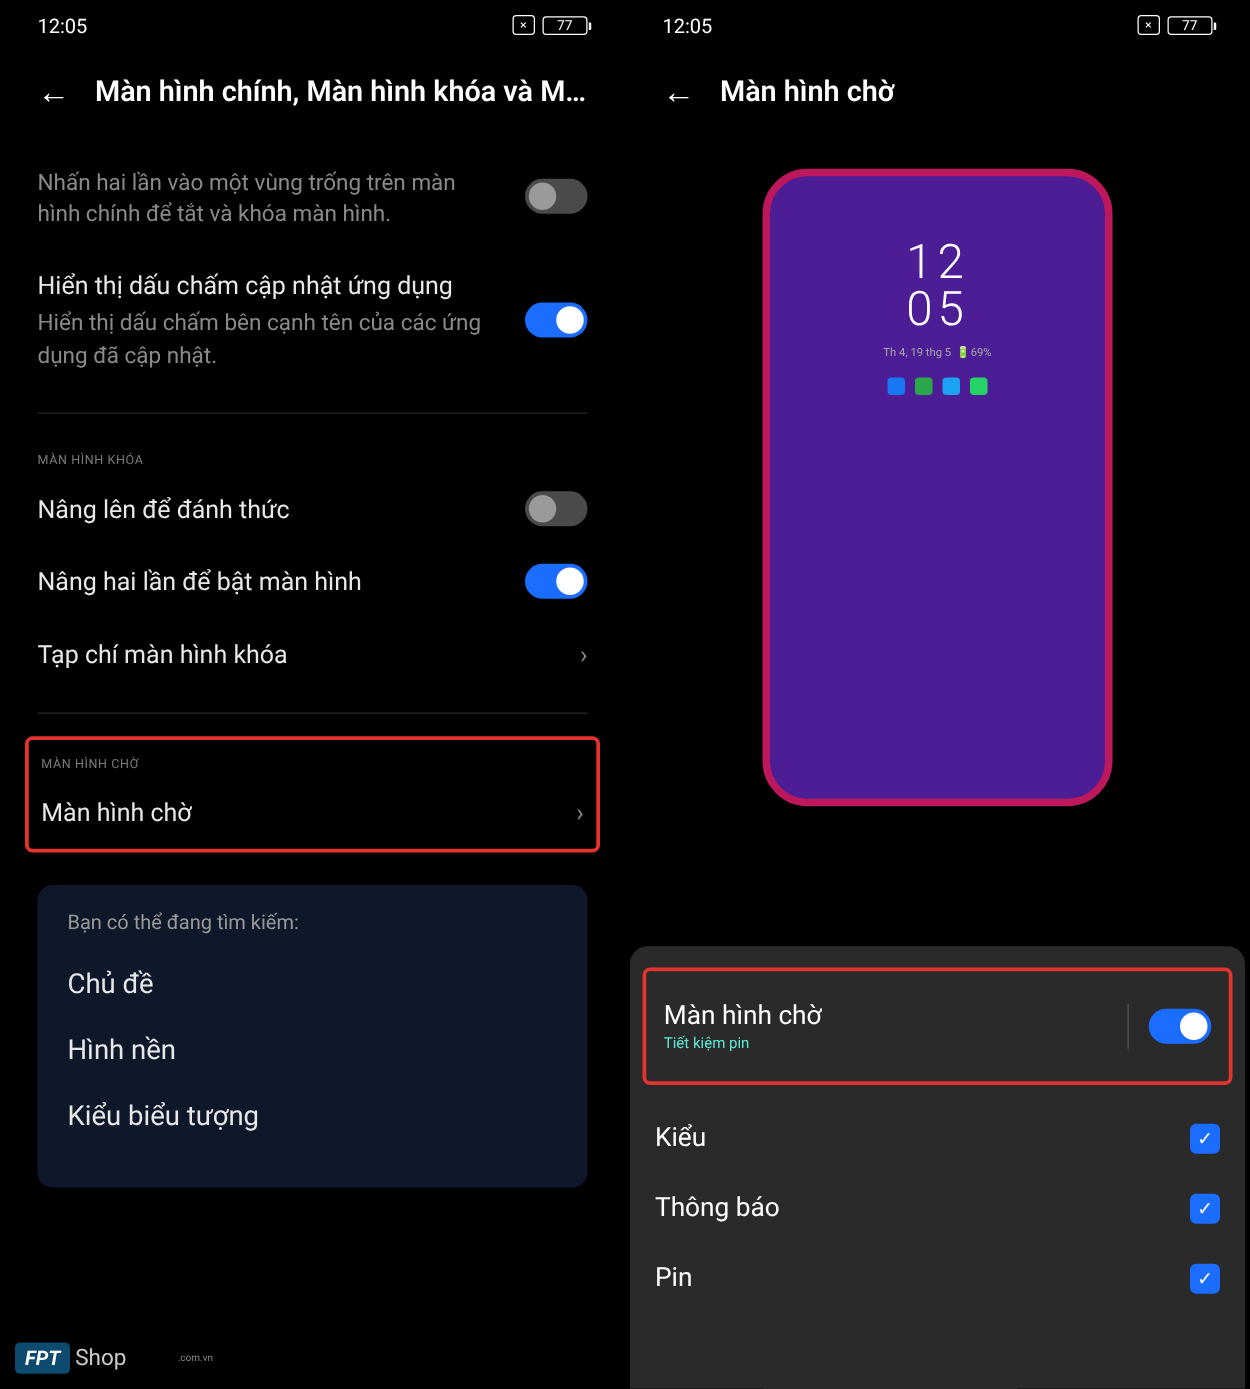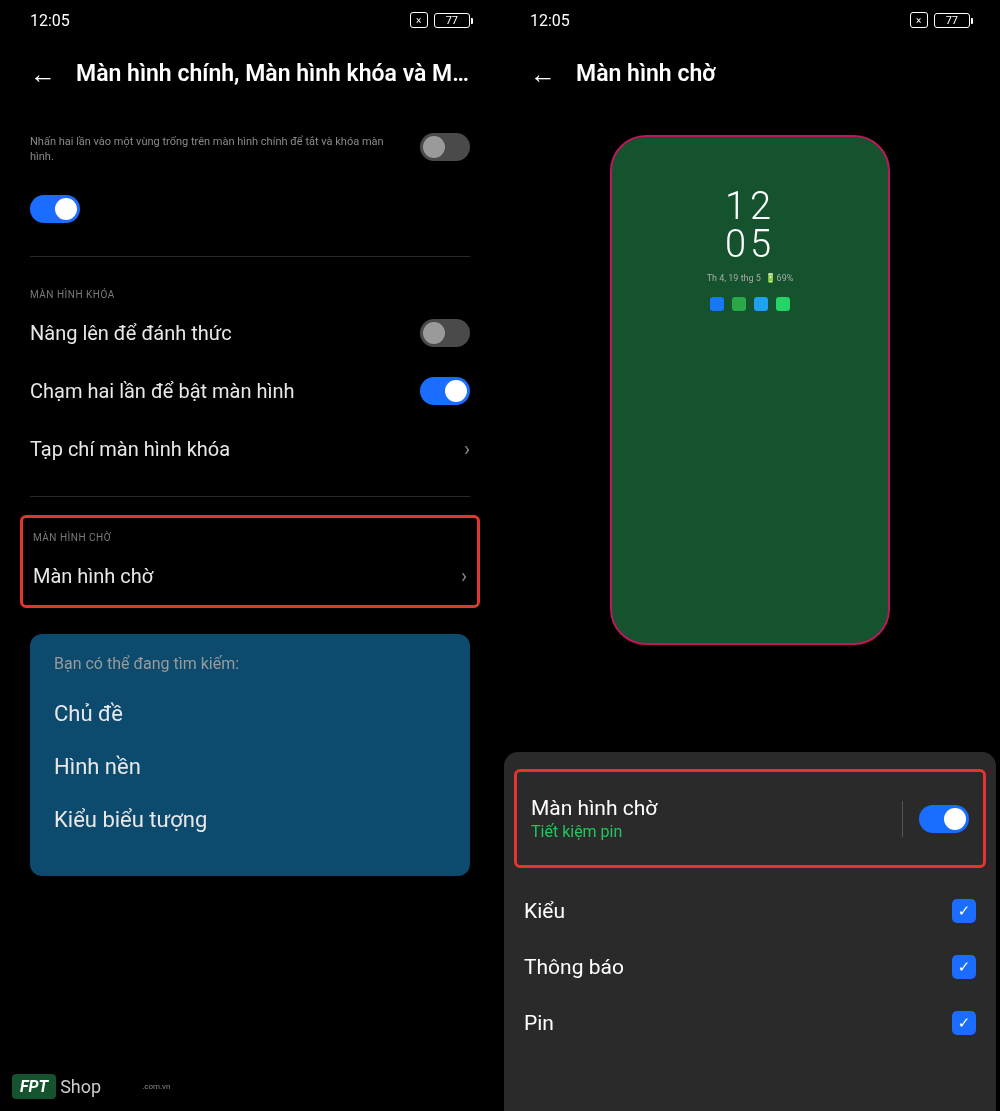--- a/index.html
+++ b/index.html
@@ -86,21 +86,21 @@
   justify-content: space-between;
   padding: 15px 0;
 }
 .setting-text { flex: 1; padding-right: 20px; }
 .setting-title {
   font-size: 20px;
   color: #e8e8e8;
   line-height: 1.4;
 }
 .setting-desc {
-  font-size: 11px;
+  font-size: 18px;
   color: #8a8a8a;
   margin-top: 4px;
   line-height: 1.4;
 }
 
 .toggle {
   width: 50px;
   height: 28px;
   border-radius: 14px;
   position: relative;
@@ -135,44 +135,44 @@
 .chevron { color: #8a8a8a; font-size: 20px; }
 
 .highlight-box {
   border: 3px solid #e3342f;
   border-radius: 6px;
   margin: 0 -10px;
   padding: 0 10px;
 }
 
 .suggestions {
-  background: #0c4a6e;
+  background: #0f172a;
   border-radius: 12px;
   margin: 26px 0px 0 0px;
   padding: 20px 24px 30px 24px;
 }
 .suggestions-title {
   font-size: 16px;
   color: #9a9a9a;
   margin-bottom: 14px;
 }
 .suggestion-item {
   font-size: 22px;
   color: #e8e8e8;
   padding: 14px 0;
 }
 
 
 .phone-mockup {
   width: 280px;
   height: 510px;
   margin: 20px auto 30px auto;
-  border: 2px solid #be185d;
+  border: 6px solid #be185d;
   border-radius: 36px;
-  background: #14532d;
+  background: #4c1d95;
   position: relative;
   padding-top: 50px;
 }
 .phone-clock {
   text-align: center;
 }
 .phone-clock-hour, .phone-clock-min {
   font-size: 38px;
   font-weight: 300;
   line-height: 1;
@@ -212,21 +212,21 @@
   margin: 5px -10px 15px -10px;
   padding: 8px 14px;
 }
 .sp-row {
   display: flex;
   align-items: center;
   justify-content: space-between;
   padding: 16px 0;
 }
 .sp-title { font-size: 21px; }
-.sp-sub { font-size: 16px; color: #22c55e; margin-top: 2px; }
+.sp-sub { font-size: 12px; color: #5eead4; margin-top: 2px; }
 .sp-divider {
   width: 1px;
   height: 36px;
   background: #555;
   margin-right: 16px;
 }
 .checkbox {
   width: 24px;
   height: 24px;
   background: #1a6dff;
@@ -241,21 +241,21 @@
 .watermark {
   position: absolute;
   bottom: 12px;
   left: 12px;
   display: flex;
   align-items: center;
   gap: 4px;
   z-index: 10;
 }
 .wm-badge {
-  background: #14532d;
+  background: #0c4a6e;
   color: #fff;
   font-weight: 700;
   font-style: italic;
   padding: 3px 8px;
   border-radius: 4px;
   font-size: 16px;
 }
 .wm-text { font-size: 18px; color: #ccc; }
 .wm-sub { font-size: 8px; color: #888; margin-left: 37px; }
 </style>
@@ -280,38 +280,42 @@
     <div class="setting-row">
       <div class="setting-text">
         <div class="setting-desc">Nhấn hai lần vào một vùng trống trên màn hình chính để tắt và khóa màn hình.</div>
       </div>
       <div class="toggle toggle-off">
           <div class="toggle-knob"></div>
         </div>
     </div>
 
     <div class="setting-row">
+      <div class="setting-text">
+        <div class="setting-title">Hiển thị dấu chấm cập nhật ứng dụng</div>
+        <div class="setting-desc">Hiển thị dấu chấm bên cạnh tên của các ứng dụng đã cập nhật.</div>
+      </div>
       <div class="toggle toggle-on">
           <div class="toggle-knob"></div>
         </div>
     </div>
 
     <div class="divider"></div>
 
     <div class="section-header">MÀN HÌNH KHÓA</div>
 
     <div class="setting-row">
       <div class="setting-title">Nâng lên để đánh thức</div>
       <div class="toggle toggle-off">
           <div class="toggle-knob"></div>
         </div>
     </div>
 
     <div class="setting-row">
-      <div class="setting-title">Chạm hai lần để bật màn hình</div>
+      <div class="setting-title">Nâng hai lần để bật màn hình</div>
       <div class="toggle toggle-on">
           <div class="toggle-knob"></div>
         </div>
     </div>
 
     <div class="setting-row">
       <div class="setting-title">Tạp chí màn hình khóa</div>
       <span class="chevron">›</span>
     </div>
 

